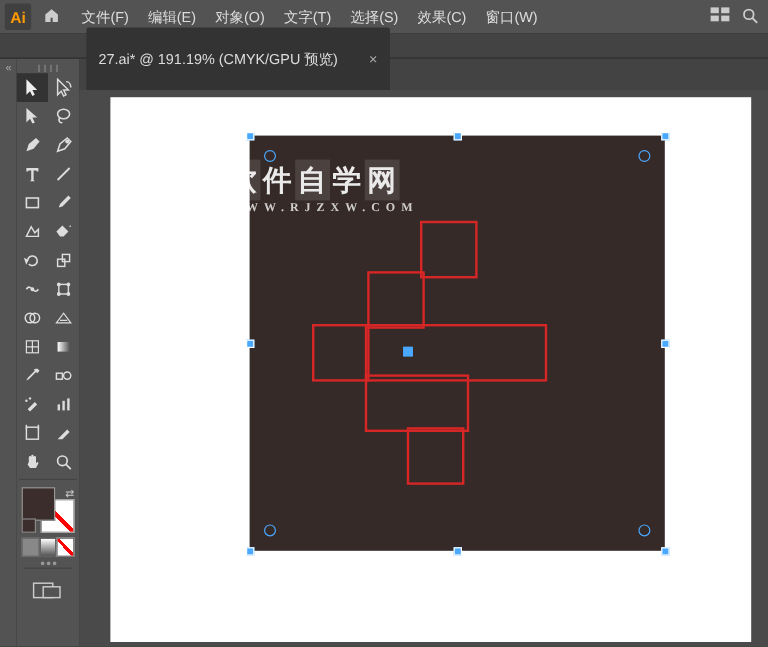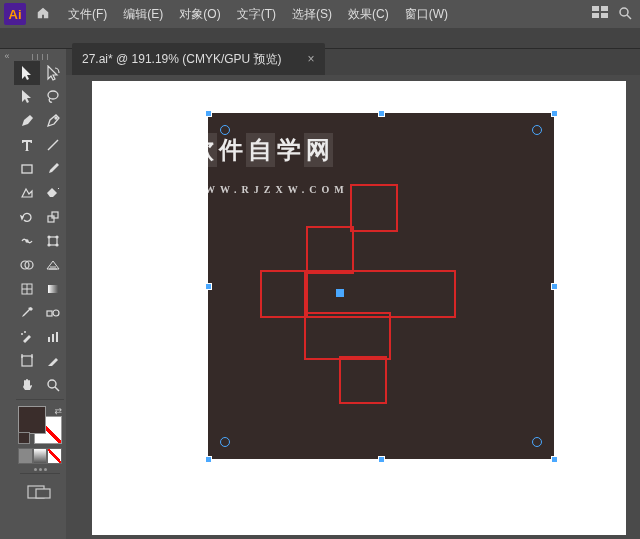--- a/index.html
+++ b/index.html
@@ -1,17 +1,17 @@
 <!DOCTYPE html>
 <html><head>
 <meta charset="utf-8">
 <style>
   html,body{margin:0;padding:0;background:#1a1a1a;font-family:"Microsoft YaHei",Arial,sans-serif;color:#ddd;font-size:12px;width:640px;height:539px;overflow:hidden}
   .titlebar{height:28px;background:#535353;display:flex;align-items:center}
-  .ai-logo{width:22px;height:22px;background:#4c1d95;color:#ff9a00;font-weight:bold;font-size:13px;display:flex;align-items:center;justify-content:center;margin-left:4px;border-radius:2px}
+  .ai-logo{width:22px;height:22px;background:#404040;color:#ff9a00;font-weight:bold;font-size:13px;display:flex;align-items:center;justify-content:center;margin-left:4px;border-radius:2px}
   .home-icon{margin:0 10px;color:#ccc}
   .menu{display:flex;gap:0}
   .menu-item{padding:12px 8px;color:#ddd;cursor:default;line-height:28px}
   .right-icons{margin-left:auto;margin-right:8px;display:flex;gap:10px;color:#bbb}
   .subbar{height:20px;background:#434343;border-bottom:1px solid #2a2a2a}
   .workspace{display:flex;height:calc(539px - 48px)}
   .tool-strip{width:14px;background:#535353;display:flex;flex-direction:column;align-items:center;padding-top:2px}
   .strip-arrow{color:#aaa;font-size:9px}
   .toolpanel{width:52px;background:#535353;display:flex;flex-direction:column;padding-top:4px}
   .tool-grip{height:8px;display:flex;justify-content:center;align-items:center;gap:4px}
@@ -31,34 +31,34 @@
   .mini-row{display:flex;gap:0;margin-top:4px}
   .mini{width:16px;height:14px;border:1px solid #666;background:#888;font-size:8px;display:flex;align-items:center;justify-content:center}
   .mini.red{background:#fff;position:relative}
   .mini.red::after{content:"";position:absolute;inset:0;background:linear-gradient(to top right,transparent 43%,red 43%,red 57%,transparent 57%)}
   .threedot{display:flex;gap:2px;justify-content:center;margin-top:4px}
   .threedot span{width:3px;height:3px;background:#999;border-radius:50%}
   .modes{display:flex;justify-content:center;margin-top:8px}
   .mode-icon{width:36px;height:20px;display:flex;align-items:center;justify-content:center;color:#ccc}
   .doc-area{flex:1;background:#434343;display:flex;flex-direction:column}
   .tabbar{height:26px;background:#434343;display:flex;align-items:flex-end}
-  .tab{height:24px;background:#333;color:#ddd;padding:4px 10px;display:flex;align-items:center;gap:26px;margin-left:6px;border-top-left-radius:2px;border-top-right-radius:2px}
+  .tab{height:24px;background:#333;color:#ddd;padding:14px 10px;display:flex;align-items:center;gap:26px;margin-left:6px;border-top-left-radius:2px;border-top-right-radius:2px}
   .tab-close{color:#aaa;cursor:default}
   .canvas-wrap{flex:1;background:#4a4a4a;position:relative;overflow:hidden}
   .canvas{position:absolute;left:26px;top:6px;width:534px;height:454px;background:#fff}
   .handle{position:absolute;width:5px;height:5px;background:#4aa8ff;border:1px solid #fff}
   .artboard{position:absolute;background:#352a28}
   .red-rect{position:absolute;border:2px solid #d72626}
   .anchor{position:absolute;width:6px;height:6px;border:1px solid #4aa8ff;background:#fff}
   .anchor.center{background:#4aa8ff}
   .watermark{position:absolute;color:#fff;opacity:0.9;font-weight:bold;letter-spacing:1px;font-family:"SimHei","Microsoft YaHei"}
   .watermark .big{font-size:24px;display:flex;align-items:center;gap:0}
   .watermark .big span{display:inline-block;padding:1px 2px}
   .watermark .big span.lt{background:rgba(255,255,255,0.12)}
-  .watermark .small{font-size:10px;letter-spacing:5px;margin-top:17px;margin-left:2px;opacity:0.85}
+  .watermark .small{font-size:10px;letter-spacing:5px;margin-top:1px;margin-left:2px;opacity:0.85}
 </style>
 </head>
 <body>
 
 <div class="titlebar">
   <div class="ai-logo">Ai</div>
   <div class="home-icon">
     <svg viewBox="0 0 16 16" width="14" height="14" fill="#ccc">
         <path d="M8 2l6 5v7H9v-4H7v4H2V7z"></path>
       </svg>

